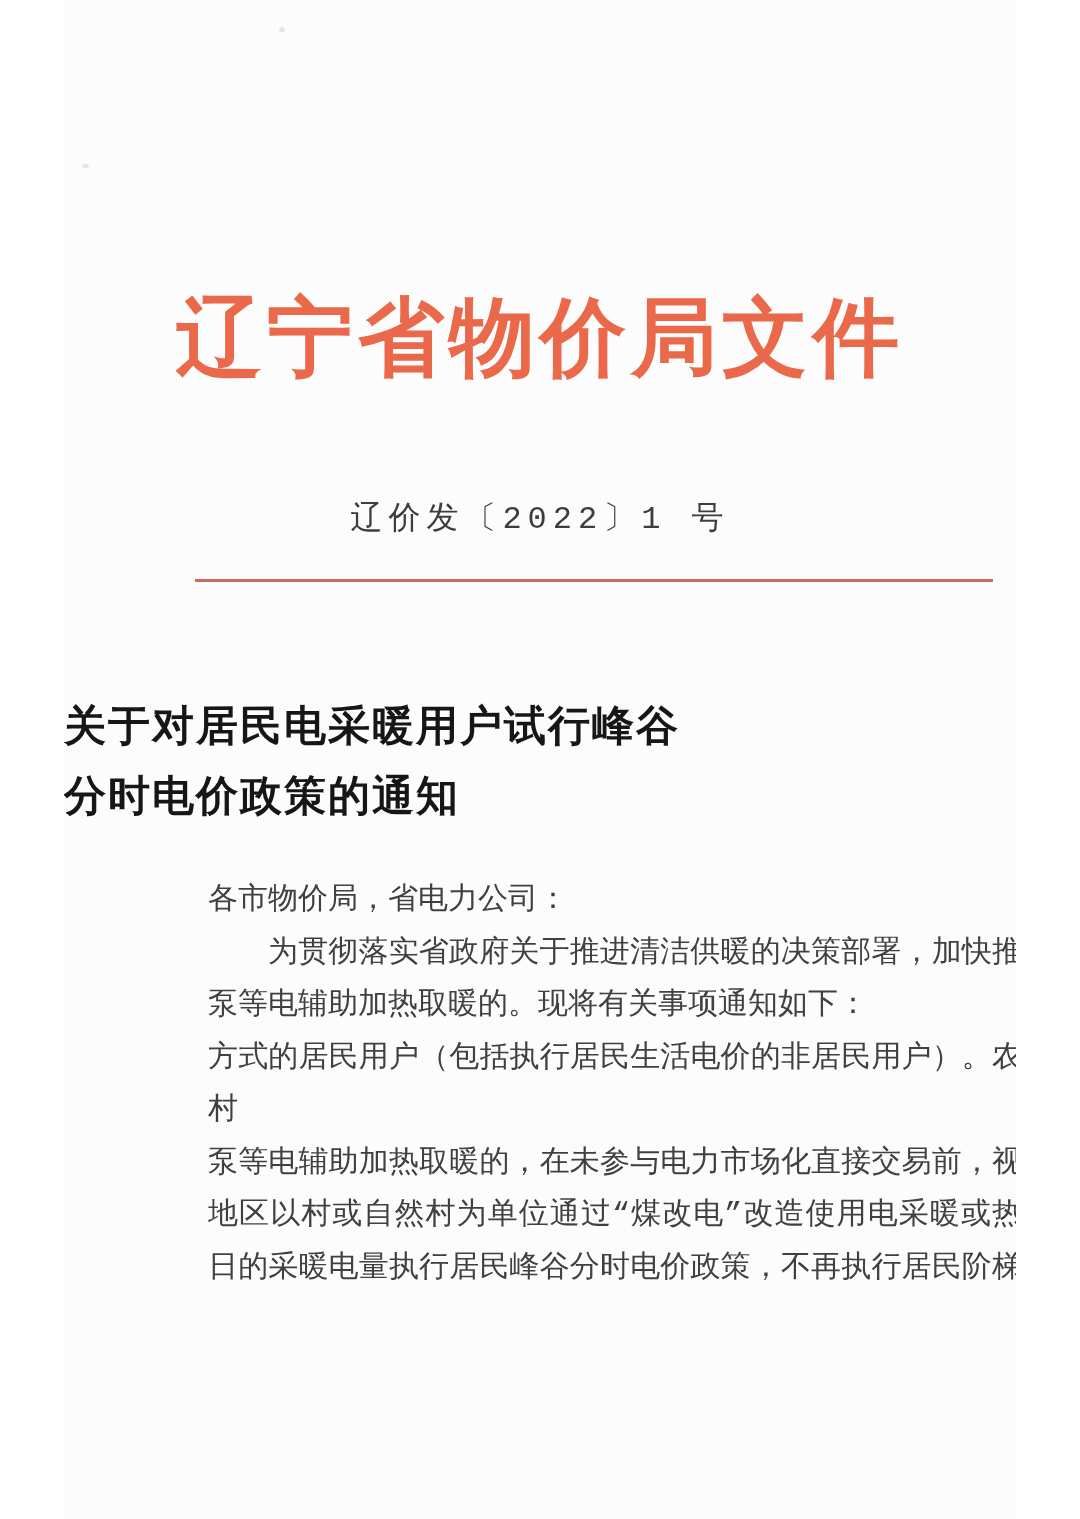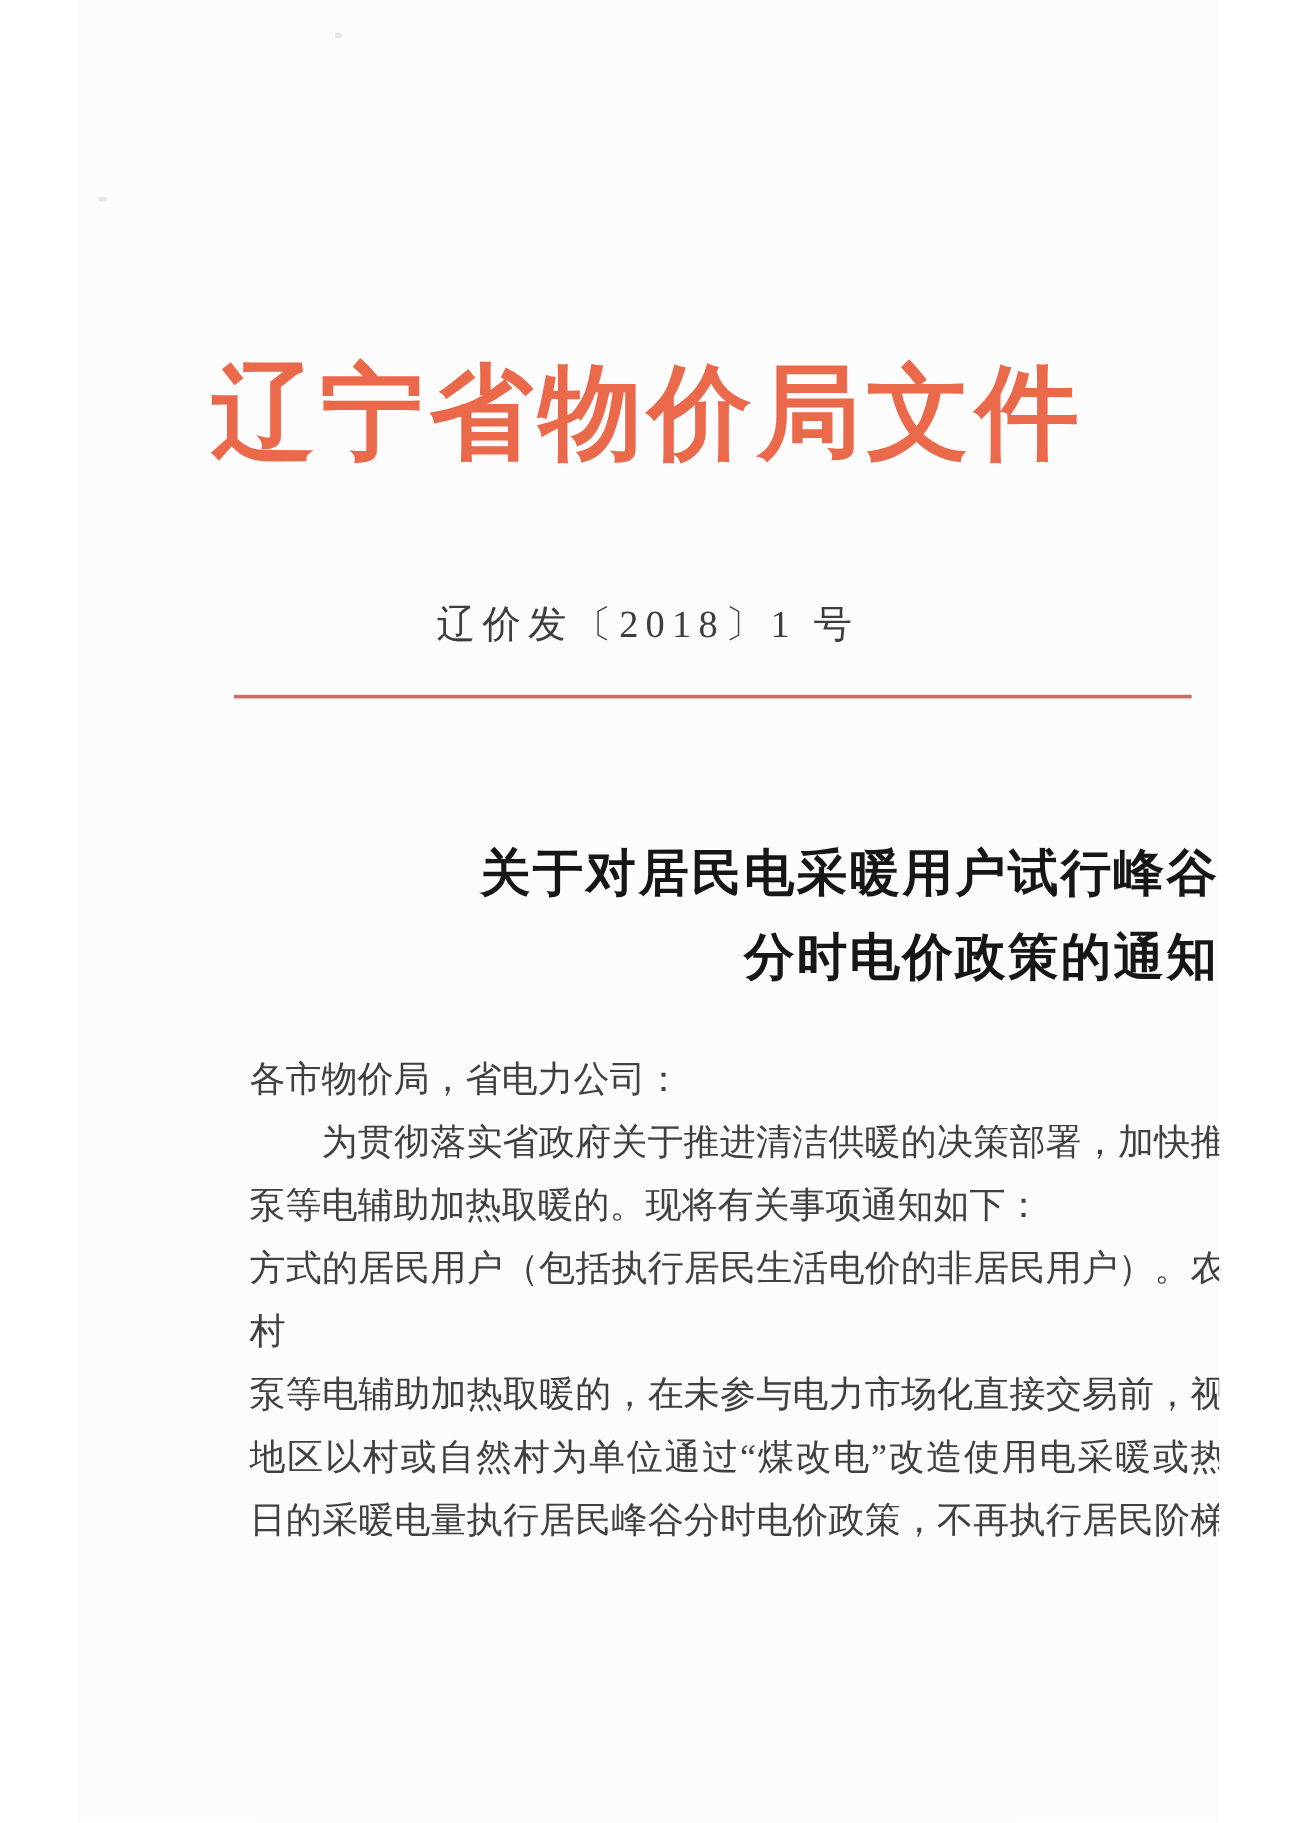--- a/index.html
+++ b/index.html
@@ -7,21 +7,21 @@
     padding: 0;
     background: #ffffff;
   }
   .page {
     position: relative;
     width: 952px;
     height: 1519px;
     margin: 0 auto;
     background: #fdfcfd;
     overflow: hidden;
-    font-family: Liberation Serif, serif;
+    font-family: Liberation Mono, monospace;
   }
   .scan-speck {
     position: absolute;
     border-radius: 50%;
     background: #d9d4d6;
     opacity: 0.6;
   }
   .speck-a { left: 18px; top: 164px; width: 7px; height: 4px; }
   .speck-b { left: 215px; top: 27px; width: 6px; height: 5px; }
   .agency-banner {
@@ -56,21 +56,21 @@
     width: 798px;
     height: 3px;
     background: #c96b60;
   }
   .doc-title {
     position: absolute;
     top: 694px;
     left: 0;
     width: 100%;
     margin: 0;
-    text-align: right;
+    text-align: left;
     font-size: 42px;
     line-height: 70px;
     font-weight: bold;
     letter-spacing: 2px;
     color: #161616;
   }
   .body-text {
     position: absolute;
     top: 874px;
     left: 144px;
@@ -93,21 +93,21 @@
 </head>
 <body>
 
 <div class="page">
 
   <span class="scan-speck speck-a"></span>
   <span class="scan-speck speck-b"></span>
 
   <h1 class="agency-banner">辽宁省物价局文件</h1>
 
-  <div class="doc-number">辽价发〔2018〕1 号</div>
+  <div class="doc-number">辽价发〔2022〕1 号</div>
 
   <div class="red-divider"></div>
 
   <h2 class="doc-title">
     <div>关于对居民电采暖用户试行峰谷</div>
     <div>分时电价政策的通知</div>
   </h2>
 
   <div class="body-text">
     <div class="body-line">各市物价局，省电力公司：</div>

